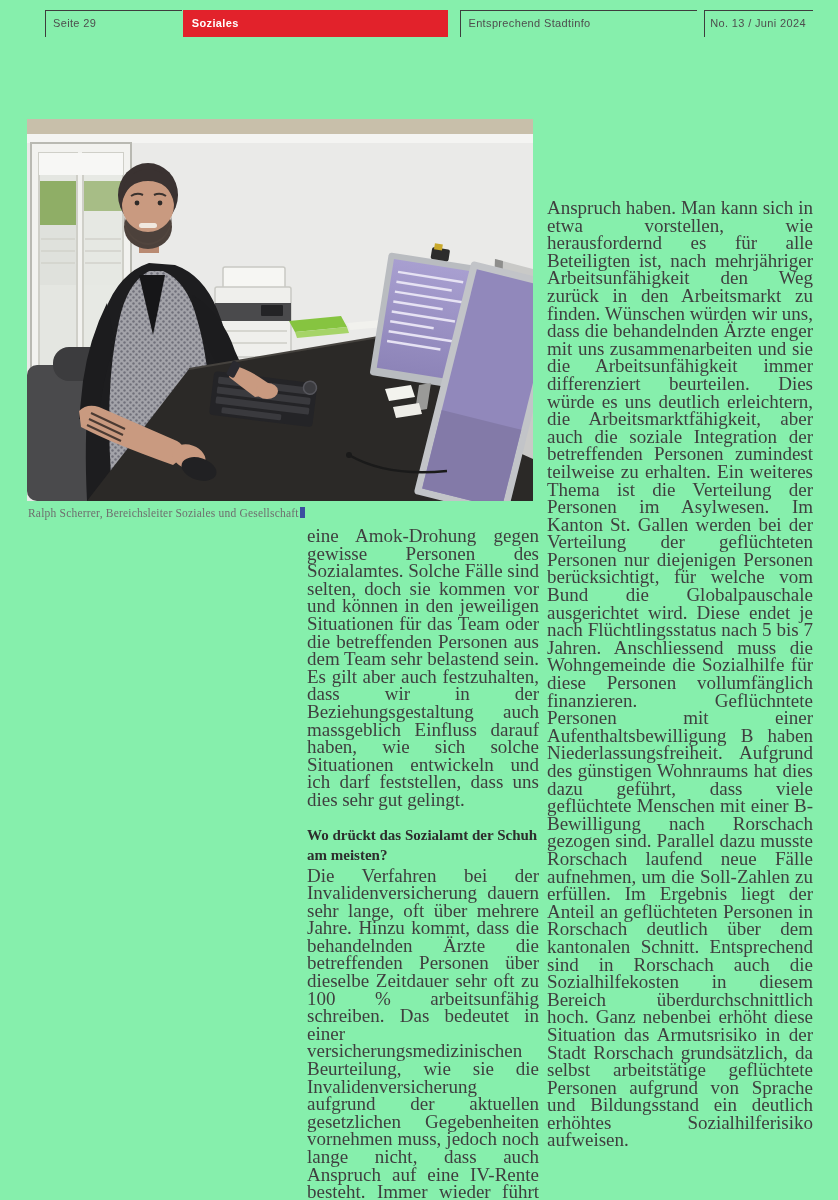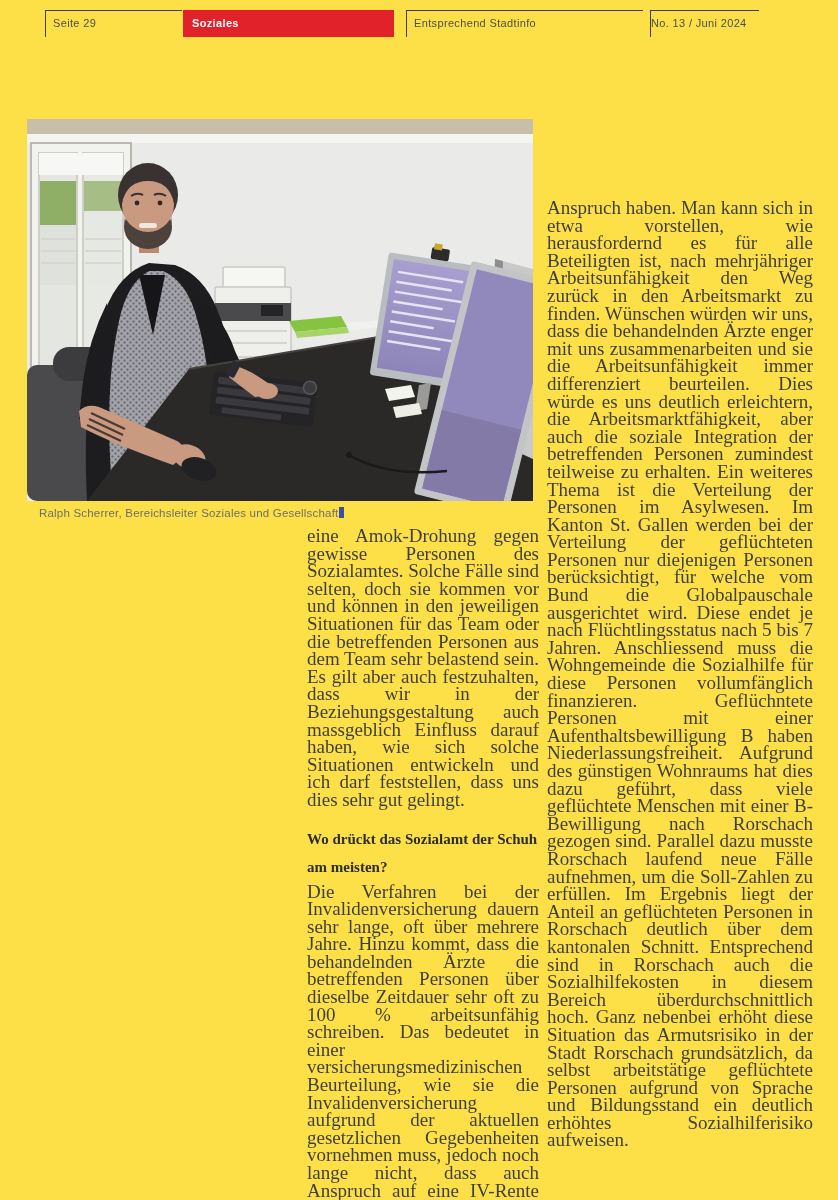--- a/index.html
+++ b/index.html
@@ -1,41 +1,41 @@
 <!DOCTYPE html>
 <html lang="de"><head>
 <meta charset="utf-8">
 <style>
   * { box-sizing: border-box; }
   html,body { margin:0; padding:0; background:#ffffff; }
-  .page { position:relative; width:838px; height:1200px; background:#fde047; overflow:hidden; }
+  .page { position:relative; width:838px; height:1200px; background:#86efac; overflow:hidden; }
 
   
   .masthead { position:absolute; left:45px; top:10px; width:768px; height:27px; display:flex;
               font-family:"Liberation Sans", sans-serif; font-size:11px; letter-spacing:.35px; color:#4e4e4e; }
   .m-cell  { height:27px; }
   .bracket { border-top:1.6px solid #3d3d3d; border-left:1.6px solid #3d3d3d; padding:6px 0 0 7px; }
   .cell-page  { width:137px; }
-  .badge      { width:211px; margin-left:1px; margin-right:12px; background:#e2222b; color:#ffffff;
+  .badge      { width:266px; margin-left:1px; margin-right:12px; background:#e2222b; color:#ffffff;
                 padding:7px 0 0 9px; font-weight:700; }
   .cell-pub   { width:237px; margin-right:7px; }
-  .cell-issue { width:109px; text-align:left; padding-left:0; padding-right:2px; }
+  .cell-issue { width:109px; text-align:center; padding-left:0; padding-right:2px; }
 
   
   .photo { position:absolute; left:27px; top:119px; width:506px; height:382px; margin:0; background:#e9e9e7; }
   .photo svg { display:block; width:506px; height:382px; }
-  .caption { position:absolute; left:39px; top:507px; font-family:Liberation Sans, sans-serif;
+  .caption { position:absolute; left:28px; top:507px; font-family:Liberation Serif, serif;
              font-size:11.5px; color:#6e6e6e; letter-spacing:.2px; }
   .cursor { display:inline-block; width:5px; height:11px; background:#3b4ea0; margin-left:1px; vertical-align:-1px; }
 
   
   .col { position:absolute; font-family:"Liberation Serif","DejaVu Serif",serif; color:#3f3f3f; }
   .col p  { margin:0; font-size:19px; line-height:17.6px; text-align:justify;
             hyphens:auto; -webkit-hyphens:auto; word-spacing:-0.2px; }
-  .col h3 { margin:16px 0 2px 0; font-size:15px; line-height:28px; color:#2d2d2d; font-weight:700; }
+  .col h3 { margin:16px 0 2px 0; font-size:15px; line-height:20px; color:#2d2d2d; font-weight:700; }
   .col-left  { left:307px; top:527px; width:232px; }
   .col-right { left:547px; top:199px; width:266px; }
 </style>
 </head>
 <body>
 
 <div class="page">
 
   <header class="masthead">
     <div class="m-cell bracket cell-page">

